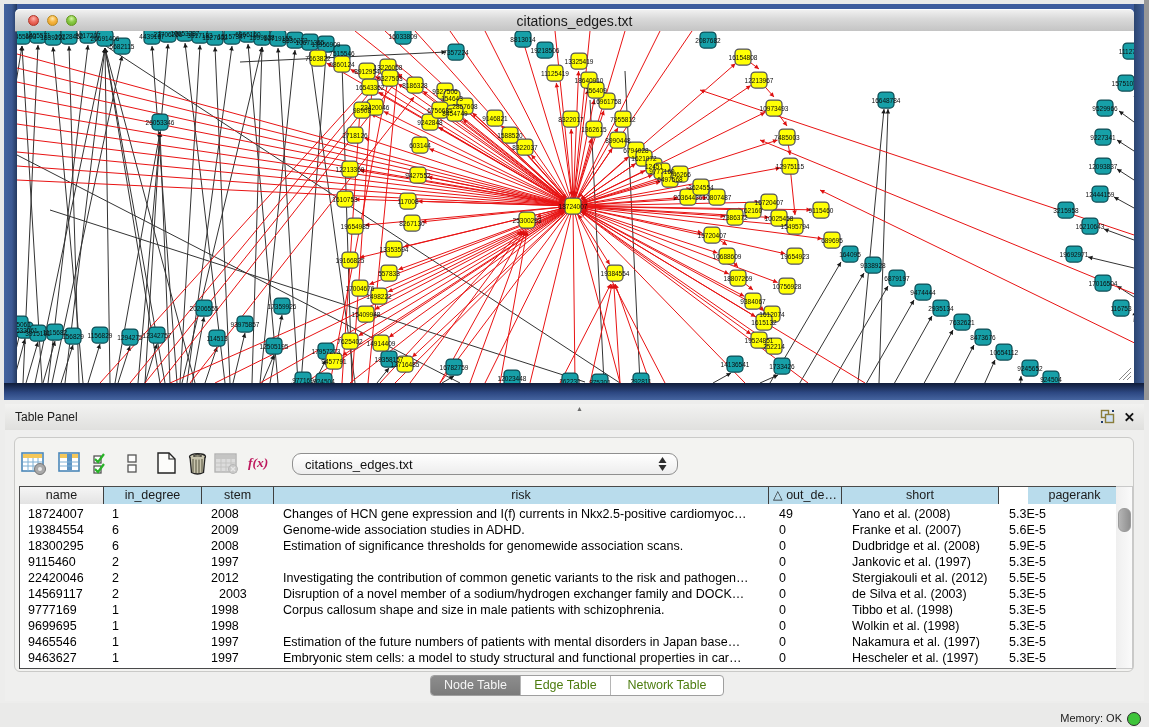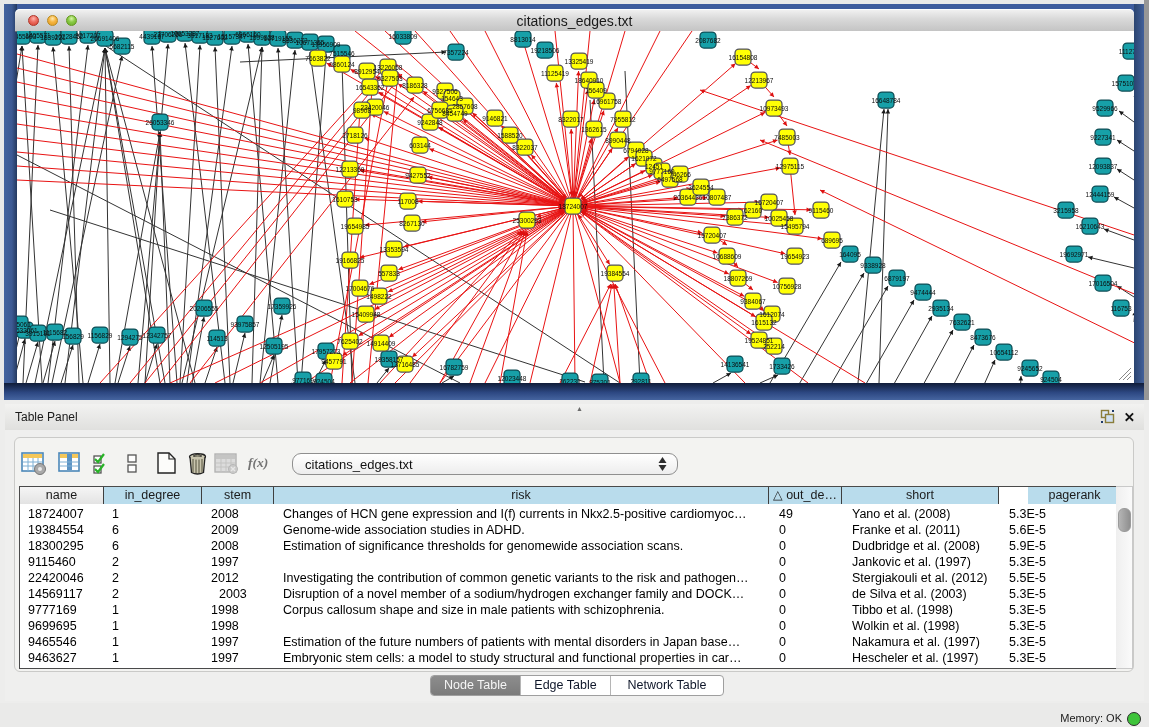--- a/index.html
+++ b/index.html
@@ -22,29 +22,29 @@
 #combo{position:absolute;left:277px;top:15px;width:384px;height:20px;background:linear-gradient(#ffffff,#ededed);border:1px solid #8f8f8f;border-radius:9px}
 #combo .txt{position:absolute;left:12px;top:3px;font-size:13px;color:#111}
 #combo .arr{position:absolute;right:9px;top:1px}
 #tablebox{position:absolute;left:4px;top:48px;width:1097px;height:181px;background:#fff;border:1px solid #4a4a4a}
 .hcell{position:absolute;top:0;height:17px;border-right:1px solid #3f3f3f;font-size:12.5px;color:#1b1b1b;text-align:center;line-height:17px;background:#b9dcec}
 .trow{position:absolute;left:0;width:1095px;height:16px;font-size:12.5px;color:#000}
 .trow span{position:absolute;top:2px;white-space:nowrap}
 #vscroll{position:absolute;left:1101px;top:48px;width:16px;height:181px;background:linear-gradient(90deg,#efefef,#fafafa);border:1px solid #c9c9c9;border-left:none}
 #vthumb{position:absolute;left:2px;top:21px;width:11px;height:22px;border-radius:6px;background:linear-gradient(90deg,#b5b5b5,#8f8f8f);border:1px solid #9b9b9b}
 #tabs{position:absolute;left:415px;top:237px;height:19px;border:1px solid #9f9f9f;border-radius:4px;background:#fff;overflow:hidden}
-#tabs .seg{float:left;height:19px;line-height:19px;font-size:12.5px;color:#0f172a;text-align:center}
+#tabs .seg{float:left;height:19px;line-height:19px;font-size:12.5px;color:#4d7c0f;text-align:center}
 #tabs .sel{background:linear-gradient(#8d8d8d,#7b7b7b);color:#f5f5f5}
 #tabs .sep{float:left;width:1px;height:19px;background:#b5b5b5}
 #statusbar{position:absolute;left:-5px;top:273px;width:1149px;height:27px;background:#eaeae9}
 #statusbar .mem{position:absolute;right:27px;top:9px;font-size:11px;color:#1a1a1a}
 #memdot{position:absolute;right:8px;top:9px;width:12px;height:12px;border-radius:50%;background:#3ec43a;border:1.5px solid #2d2d2d}
 .icon{position:absolute;top:13px;left:6px !important}
 #caret{position:absolute;left:571px;top:1px;font-size:7px;color:#555;opacity:.85}
-#fx{position:absolute;left:233px;top:17px;font-family:"Liberation Serif",serif;font-style:italic;font-weight:600;font-size:13.5px;color:#737373}
+#fx{position:absolute;left:233px;top:17px;font-family:"Liberation Serif",serif;font-style:italic;font-weight:600;font-size:13.5px;color:#be185d}
 #floaticon{position:absolute;right:29px;top:5px;width:15px;height:15px}
 #closex{position:absolute;right:9px;top:5px;font-size:13.5px;font-weight:bold;color:#111}
 </style></head><body>
 <div id="frame">
   <div class="leftband"></div>
     <div class="rightband"></div>
     <div class="bottomband"></div>
 </div>
 <div id="titlebar">
   <div class="tl" id="tl1"></div>
@@ -903,21 +903,21 @@
               <span style="left:759px">49</span>
               <span style="left:832px">Yano et al. (2008)</span>
               <span style="left:989px">5.3E-5</span>
             </div>
             <div class="trow" style="top:16px">
               <span style="left:8px">19384554</span>
               <span style="left:92px">6</span>
               <span style="left:191px">2009</span>
               <span style="left:263px">Genome-wide association studies in ADHD.</span>
               <span style="left:759px">0</span>
-              <span style="left:832px">Franke et al. (2011)</span>
+              <span style="left:832px">Franke et al. (2007)</span>
               <span style="left:989px">5.6E-5</span>
             </div>
             <div class="trow" style="top:32px">
               <span style="left:8px">18300295</span>
               <span style="left:92px">6</span>
               <span style="left:191px">2008</span>
               <span style="left:263px">Estimation of significance thresholds for genomewide association scans.</span>
               <span style="left:759px">0</span>
               <span style="left:832px">Dudbridge et al. (2008)</span>
               <span style="left:989px">5.9E-5</span>

